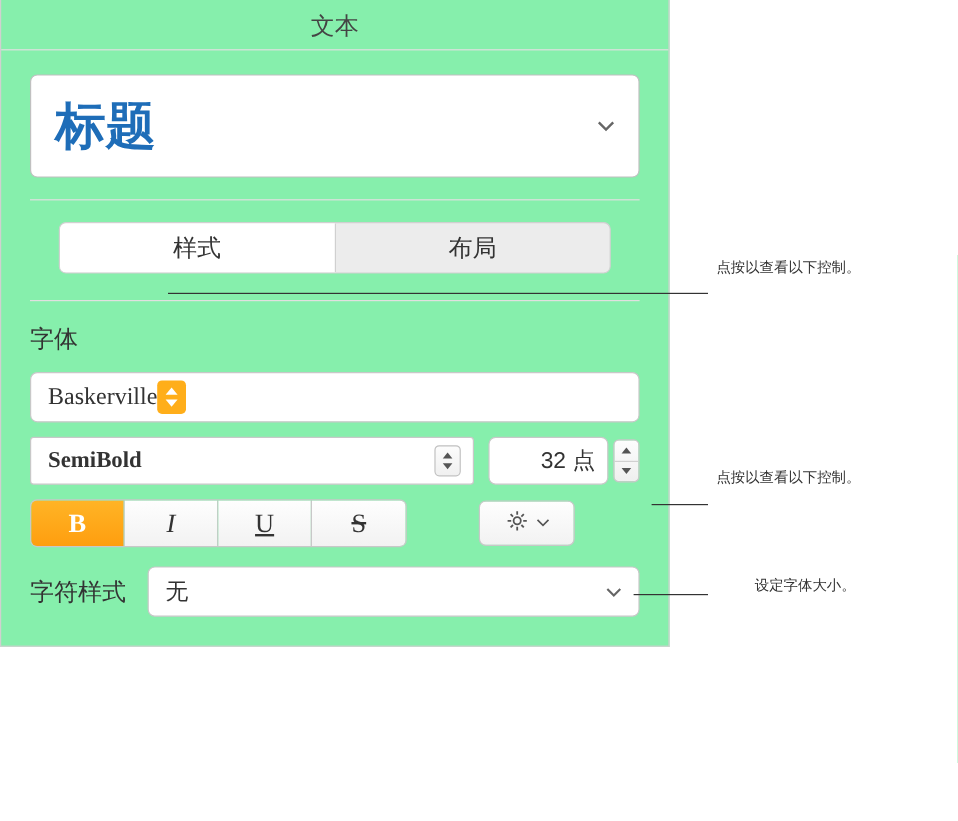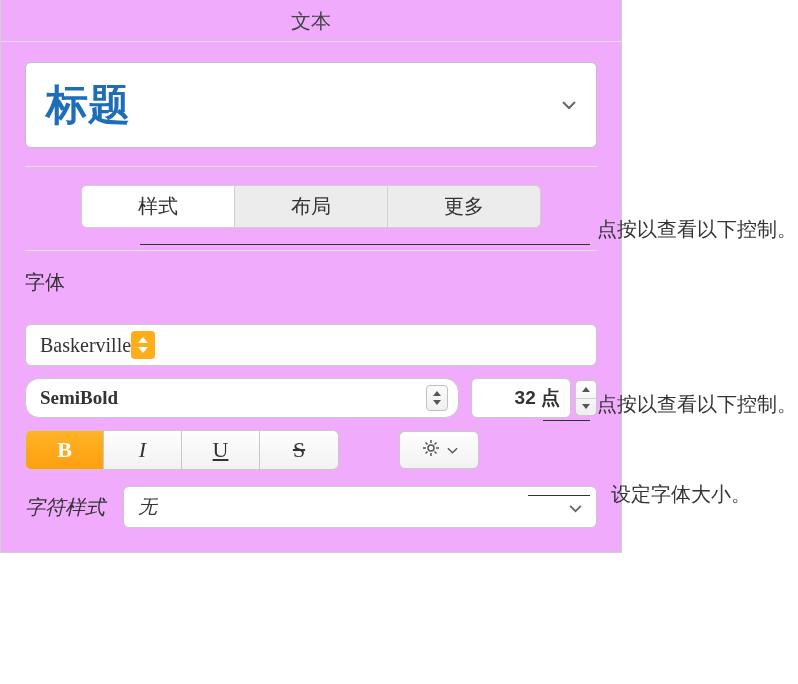--- a/index.html
+++ b/index.html
@@ -8,22 +8,22 @@
       padding: 0;
     }
     body {
       font-family: -apple-system, "Helvetica Neue", "PingFang SC", sans-serif;
       background: #fff;
       width: 798px;
       height: 684px;
       position: relative;
     }
     .panel {
-      width: 622px;
-      background: #f0abfc;
+      width: 558px;
+      background: #86efac;
       border: 1px solid #d0d0d0;
       border-top: none;
       position: relative;
     }
     .panel-header {
       text-align: center;
       padding: 8px 0 6px;
       font-size: 20px;
       color: #444;
       border-bottom: 1px solid #e0e0e0;
@@ -82,21 +82,21 @@
     }
     .segment:last-child {
       border-right: none;
     }
     .segment.active {
       background: #fff;
     }
     .section-label {
       font-size: 20px;
       color: #333;
-      margin-bottom: 28px;
+      margin-bottom: 14px;
     }
     .font-select {
       background: #fff;
       border: 1px solid #c8c8c8;
       border-radius: 6px;
       padding: 8px 10px 8px 14px;
       display: flex;
       align-items: center;
       justify-content: flex-start;
       cursor: pointer;
@@ -137,21 +137,21 @@
     .row {
       display: flex;
       gap: 12px;
       margin-bottom: 12px;
       align-items: center;
     }
     .weight-select {
       flex: 1;
       background: #fff;
       border: 1px solid #c8c8c8;
-      border-radius: 14px;
+      border-radius: 3px;
       padding: 8px 10px 8px 14px;
       display: flex;
       align-items: center;
       justify-content: space-between;
       cursor: pointer;
       height: 40px;
     }
     .weight-select-label {
       font-size: 19px;
       color: #333;
@@ -182,21 +182,20 @@
       height: 0;
       border-left: 4px solid transparent;
       border-right: 4px solid transparent;
       border-top: 5px solid #555;
       margin-top: 2px;
     }
     .size-box {
       display: flex;
       align-items: center;
       gap: 4px;
-      font-weight: bold;
     }
     .size-input {
       background: #fff;
       border: 1px solid #c8c8c8;
       border-radius: 6px;
       padding: 7px 10px;
       font-size: 19px;
       color: #333;
       height: 40px;
       width: 100px;
@@ -281,21 +280,20 @@
       display: flex;
       align-items: center;
       justify-content: center;
       gap: 6px;
       cursor: pointer;
     }
     .char-style-row {
       display: flex;
       align-items: center;
       gap: 18px;
-      font-style: italic;
     }
     .char-style-label {
       font-size: 20px;
       color: #333;
     }
     .char-style-select {
       flex: 1;
       background: #fff;
       border: 1px solid #c8c8c8;
       border-radius: 6px;
@@ -303,21 +301,21 @@
       display: flex;
       align-items: center;
       justify-content: space-between;
       cursor: pointer;
       height: 42px;
       font-size: 19px;
       color: #333;
     }
     .callout {
       position: absolute;
-      font-size: 20px;
+      font-size: 12px;
       color: #333;
       line-height: 1.4;
     }
     .callout-line {
       position: absolute;
       height: 1px;
       background: #333;
     }
   </style>
 </head>
@@ -334,21 +332,20 @@
             <path d="M1 2 L7 8 L13 2" stroke="#666" stroke-width="2" fill="none"></path>
           </svg>
       </span>
     </div>
 
     <div class="divider"></div>
 
     <div class="segmented-control">
       <div class="segment active">样式</div>
       <div class="segment">布局</div>
-      <div class="segment">更多</div>
     </div>
 
     <div class="divider"></div>
 
     <div class="section-label">字体</div>
 
     <div class="font-select">
       <span class="font-select-label">Baskerville</span>
       <span class="orange-stepper">
         <span class="tri-up"></span>
@@ -425,13 +422,13 @@
   </div>
 </div>
 
 <div class="callout-line" style="left:140px; top:244px; width:450px;"></div>
 <div class="callout" style="left:597px; top:215px;">点按以查看以下控制。</div>
 
 <div class="callout-line" style="left:543px; top:420px; width:47px;"></div>
 <div class="callout" style="left:597px; top:390px;">点按以查看以下控制。</div>
 
 <div class="callout-line" style="left:528px; top:495px; width:62px;"></div>
-<div class="callout" style="left:611px; top:480px;">设定字体大小。</div>
+<div class="callout" style="left:629px; top:480px;">设定字体大小。</div>
 
 </body></html>

